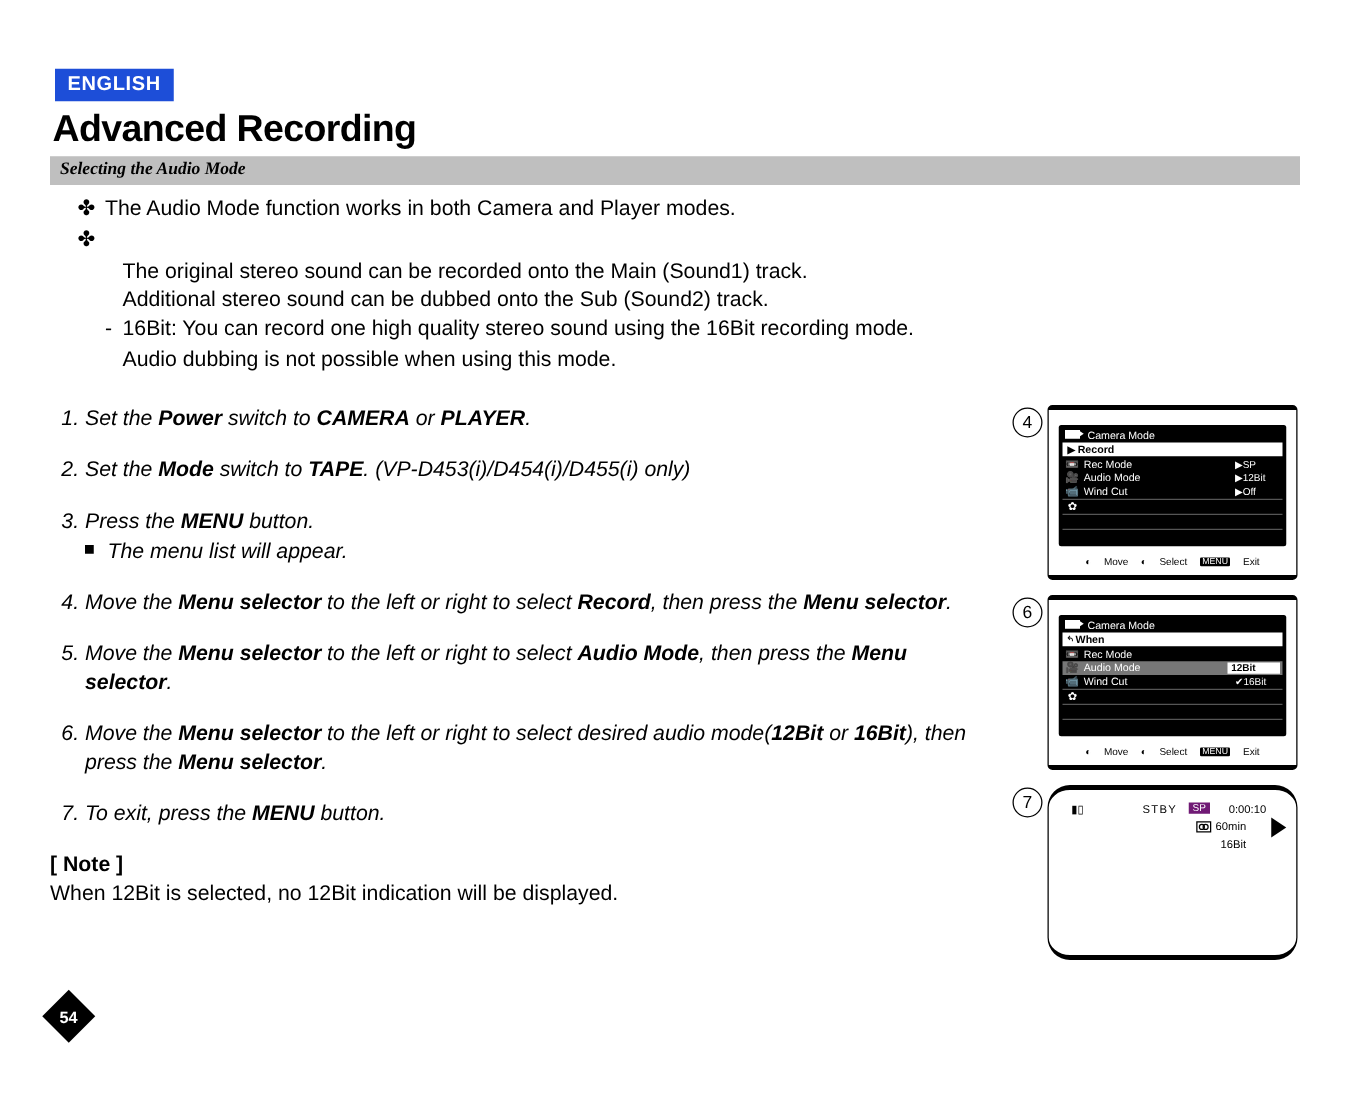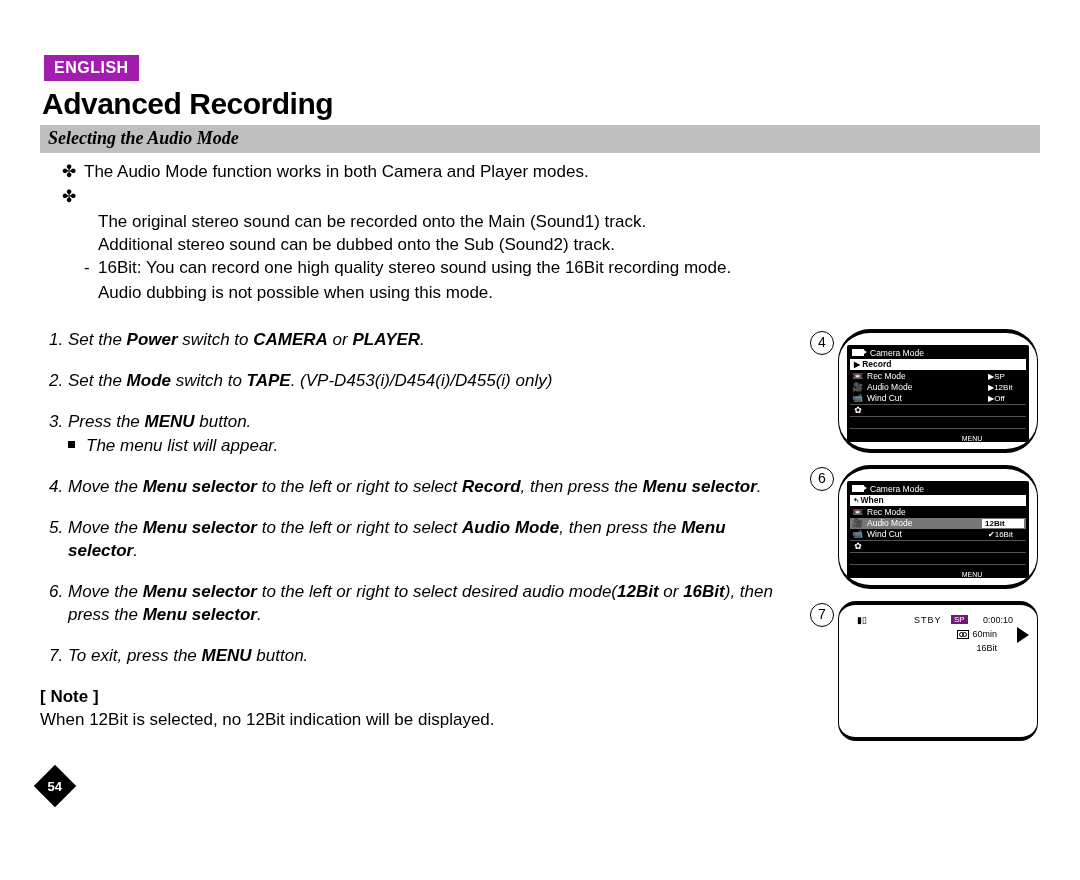--- a/index.html
+++ b/index.html
@@ -11,39 +11,39 @@
     font-family: Arial, Helvetica, sans-serif;
     color: #000;
   }
   .page {
     position: relative;
     width: 1000px;
     margin: 55px auto 0 auto;
   }
   .lang-badge {
     display: inline-block;
-    background: #a21caf;
+    background: #1d4ed8;
     color: #fff;
     font-weight: bold;
     font-size: 16px;
     letter-spacing: 0.5px;
     padding: 4px 10px;
     margin-left: 4px;
   }
   .main-title {
     font-size: 30px;
     font-weight: bold;
     margin: 6px 0 4px 2px;
     letter-spacing: -0.5px;
   }
   .section-bar {
     background: #bfbfbf;
     font-style: italic;
     font-weight: bold;
-    font-size: 18px;
+    font-size: 14px;
     padding: 3px 8px 4px 8px;
     margin: 0 0 8px 0;
     font-family: "Times New Roman", Times, serif;
   }
   .intro {
     font-size: 17px;
     line-height: 1.35;
     padding-left: 22px;
   }
   .intro .bullet-row {
@@ -121,26 +121,26 @@
     border-radius: 50%;
     font-size: 14px;
     line-height: 20px;
     text-align: center;
     margin-right: 4px;
     flex-shrink: 0;
     margin-top: 2px;
   }
   .lcd {
     width: 200px;
-    height: 124px;
+    height: 140px;
     border-top: 4px solid #000;
     border-bottom: 4px solid #000;
     border-left: 1px solid #000;
     border-right: 1px solid #000;
-    border-radius: 32px;
+    border-radius: 4px;
     position: relative;
     box-sizing: border-box;
     padding: 6px 8px;
   }
   .lcd-inner {
     background: #000;
     color: #fff;
     font-size: 8.5px;
     border-radius: 2px;
     padding: 2px 3px 2px 3px;

